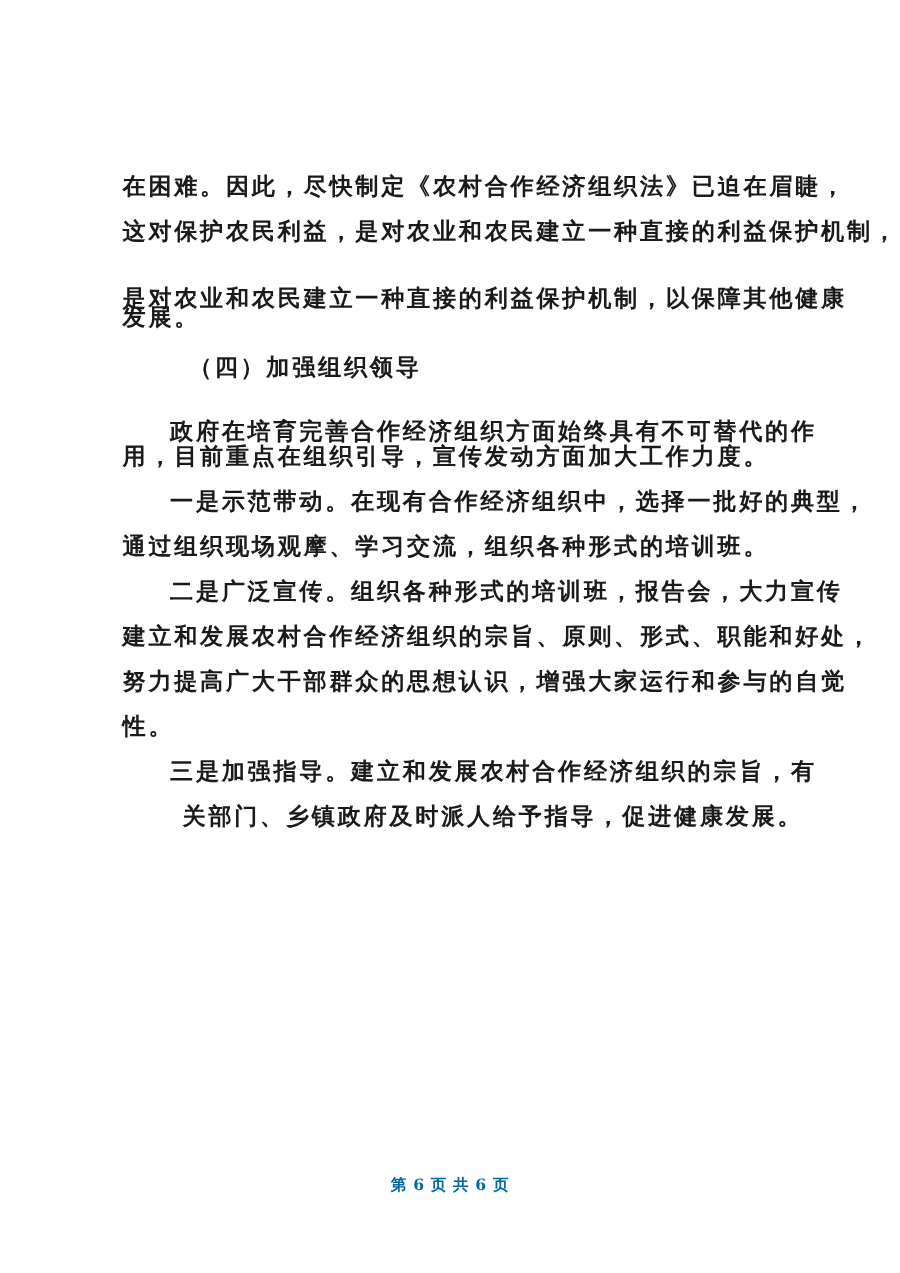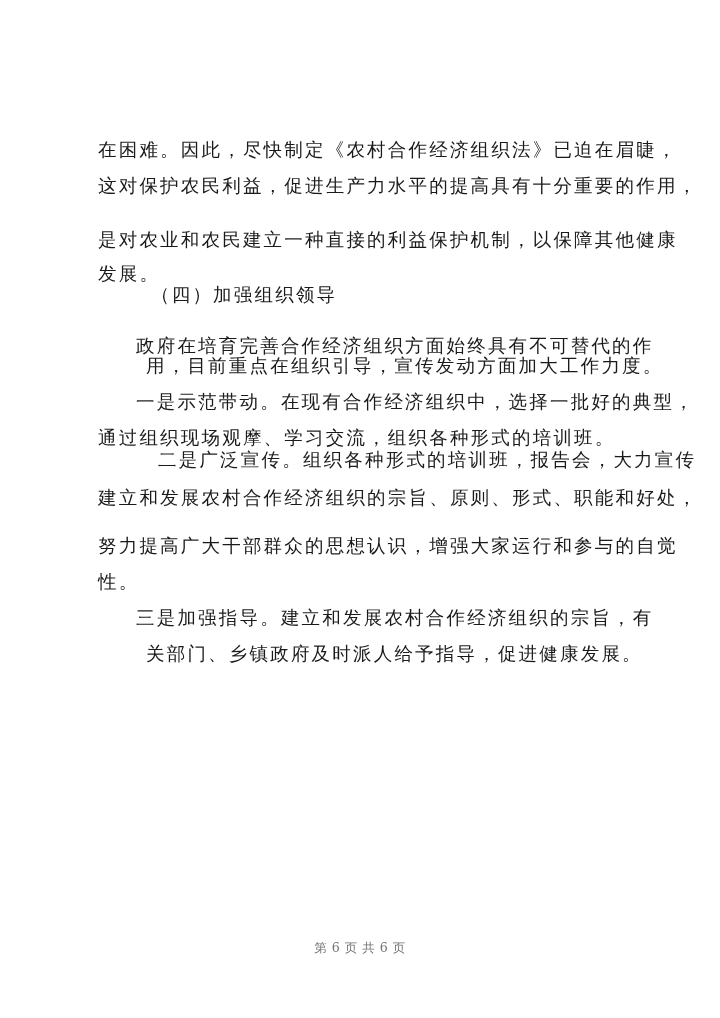--- a/index.html
+++ b/index.html
@@ -1,37 +1,37 @@
 <!DOCTYPE html>
 <html><head>
 <meta charset="utf-8">
 <style>
   html, body { margin:0; padding:0; }
   body { width:720px; height:1018px; background:#ffffff; position:relative; overflow:hidden;
          font-family:"DejaVu Serif", "Liberation Serif", serif; color:#1a1a1a; }
-  .page { position:absolute; left:0; top:0; width:720px; height:892px; }
+  .page { position:absolute; left:0; top:0; width:720px; height:892px;font-weight:bold; }
   .line { position:absolute; left:98px; white-space:nowrap; font-size:18.5px; letter-spacing:2.2px; line-height:24px; }
   .indent { left:136px; }
-  .footer { position:absolute; top:940px; left:0; width:720px; text-align:center; font-size:12.5px; color:#737373; letter-spacing:0.5px; }
+  .footer { position:absolute; top:940px; left:0; width:720px; text-align:center; font-size:12.5px; color:#0369a1; letter-spacing:0.5px; }
 </style>
 </head>
 <body>
 
 <div class="page">
   <div id="body-text">
       <div class="line" style="top: 138px;">在困难。因此，尽快制定《农村合作经济组织法》已迫在眉睫，</div>
-      <div class="line" style="top: 174px;">这对保护农民利益，促进生产力水平的提高具有十分重要的作用，</div>
+      <div class="line" style="top: 174px;">这对保护农民利益，是对农业和农民建立一种直接的利益保护机制，</div>
       <div class="line" style="top: 228px;">是对农业和农民建立一种直接的利益保护机制，以保障其他健康</div>
-      <div class="line" style="top: 262px;">发展。</div>
+      <div class="line" style="top: 243px;">发展。</div>
       <div class="line indent" style="top: 283px; margin-left: 15px;">（四）加强组织领导</div>
       <div class="line indent" style="top: 334px;">政府在培育完善合作经济组织方面始终具有不可替代的作</div>
-      <div class="line" style="top: 354px; margin-left: 48px;">用，目前重点在组织引导，宣传发动方面加大工作力度。</div>
+      <div class="line" style="top: 354px;">用，目前重点在组织引导，宣传发动方面加大工作力度。</div>
       <div class="line indent" style="top: 390px;">一是示范带动。在现有合作经济组织中，选择一批好的典型，</div>
       <div class="line" style="top: 426px;">通过组织现场观摩、学习交流，组织各种形式的培训班。</div>
-      <div class="line indent" style="top: 448px; margin-left: 22px;">二是广泛宣传。组织各种形式的培训班，报告会，大力宣传</div>
-      <div class="line" style="top: 486px;">建立和发展农村合作经济组织的宗旨、原则、形式、职能和好处，</div>
+      <div class="line indent" style="top: 462px;">二是广泛宣传。组织各种形式的培训班，报告会，大力宣传</div>
+      <div class="line" style="top: 498px;">建立和发展农村合作经济组织的宗旨、原则、形式、职能和好处，</div>
       <div class="line" style="top: 534px;">努力提高广大干部群众的思想认识，增强大家运行和参与的自觉</div>
       <div class="line" style="top: 570px;">性。</div>
       <div class="line indent" style="top: 606px;">三是加强指导。建立和发展农村合作经济组织的宗旨，有</div>
       <div class="line" style="top: 642px; margin-left: 48px;">关部门、乡镇政府及时派人给予指导，促进健康发展。</div>
     </div>
   <div class="footer">第 6 页  共 6 页</div>
 </div>
 
 </body></html>

